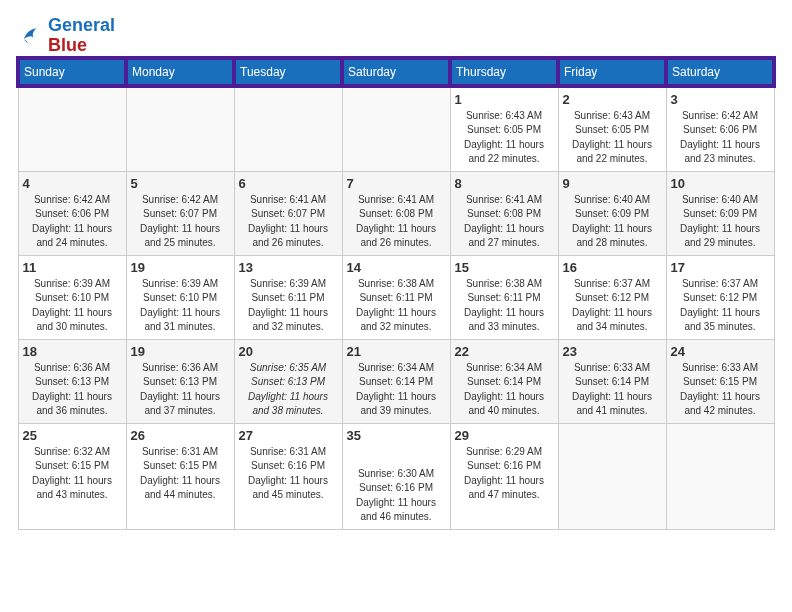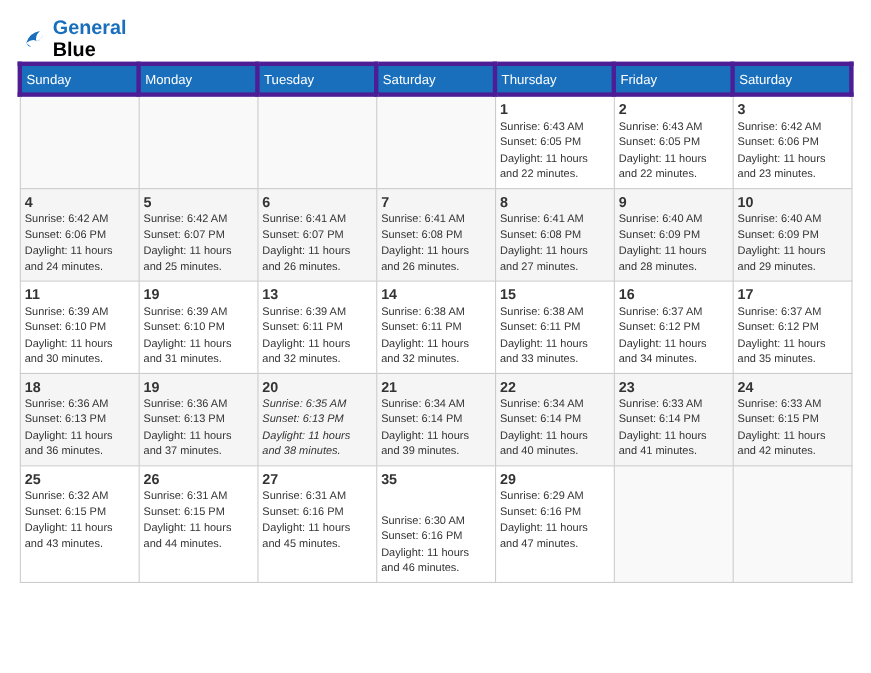--- a/index.html
+++ b/index.html
@@ -74,38 +74,39 @@
     .day-num {
       font-size: 13px;
       font-weight: bold;
       color: #333;
       margin-bottom: 2px;
     }
     .day-info {
       color: #333;
       line-height: 1.45;
       font-size: 10px;
+      text-align: center;
     }
     .empty-cell {
       background: #f9f9f9 !important;
     }
   </style>
 </head>
 <body>
 
 <div class="header">
   <div class="logo">
     <svg class="logo-bird" viewBox="0 0 36 36" xmlns="http://www.w3.org/2000/svg">
       <path d="M10 22 Q14 10 26 8 Q20 14 22 20 Q18 16 10 22Z" fill="#1a6fbd"></path>
       <path d="M22 20 Q28 18 30 12 Q26 20 22 20Z" fill="#5baee0"></path>
       <path d="M10 22 Q12 26 16 27 Q13 24 10 22Z" fill="#1a6fbd"></path>
     </svg>
     <div class="logo-text">
       <div><span>General</span></div>
-      <div style="color:#000000">Blue</div>
+      <div style="color:#b91c1c">Blue</div>
     </div>
   </div>
   <div class="title-block">
     <div class="month-title"></div>
     <div class="location-title"></div>
   </div>
 </div>
 
 <table class="calendar">
   <thead>

